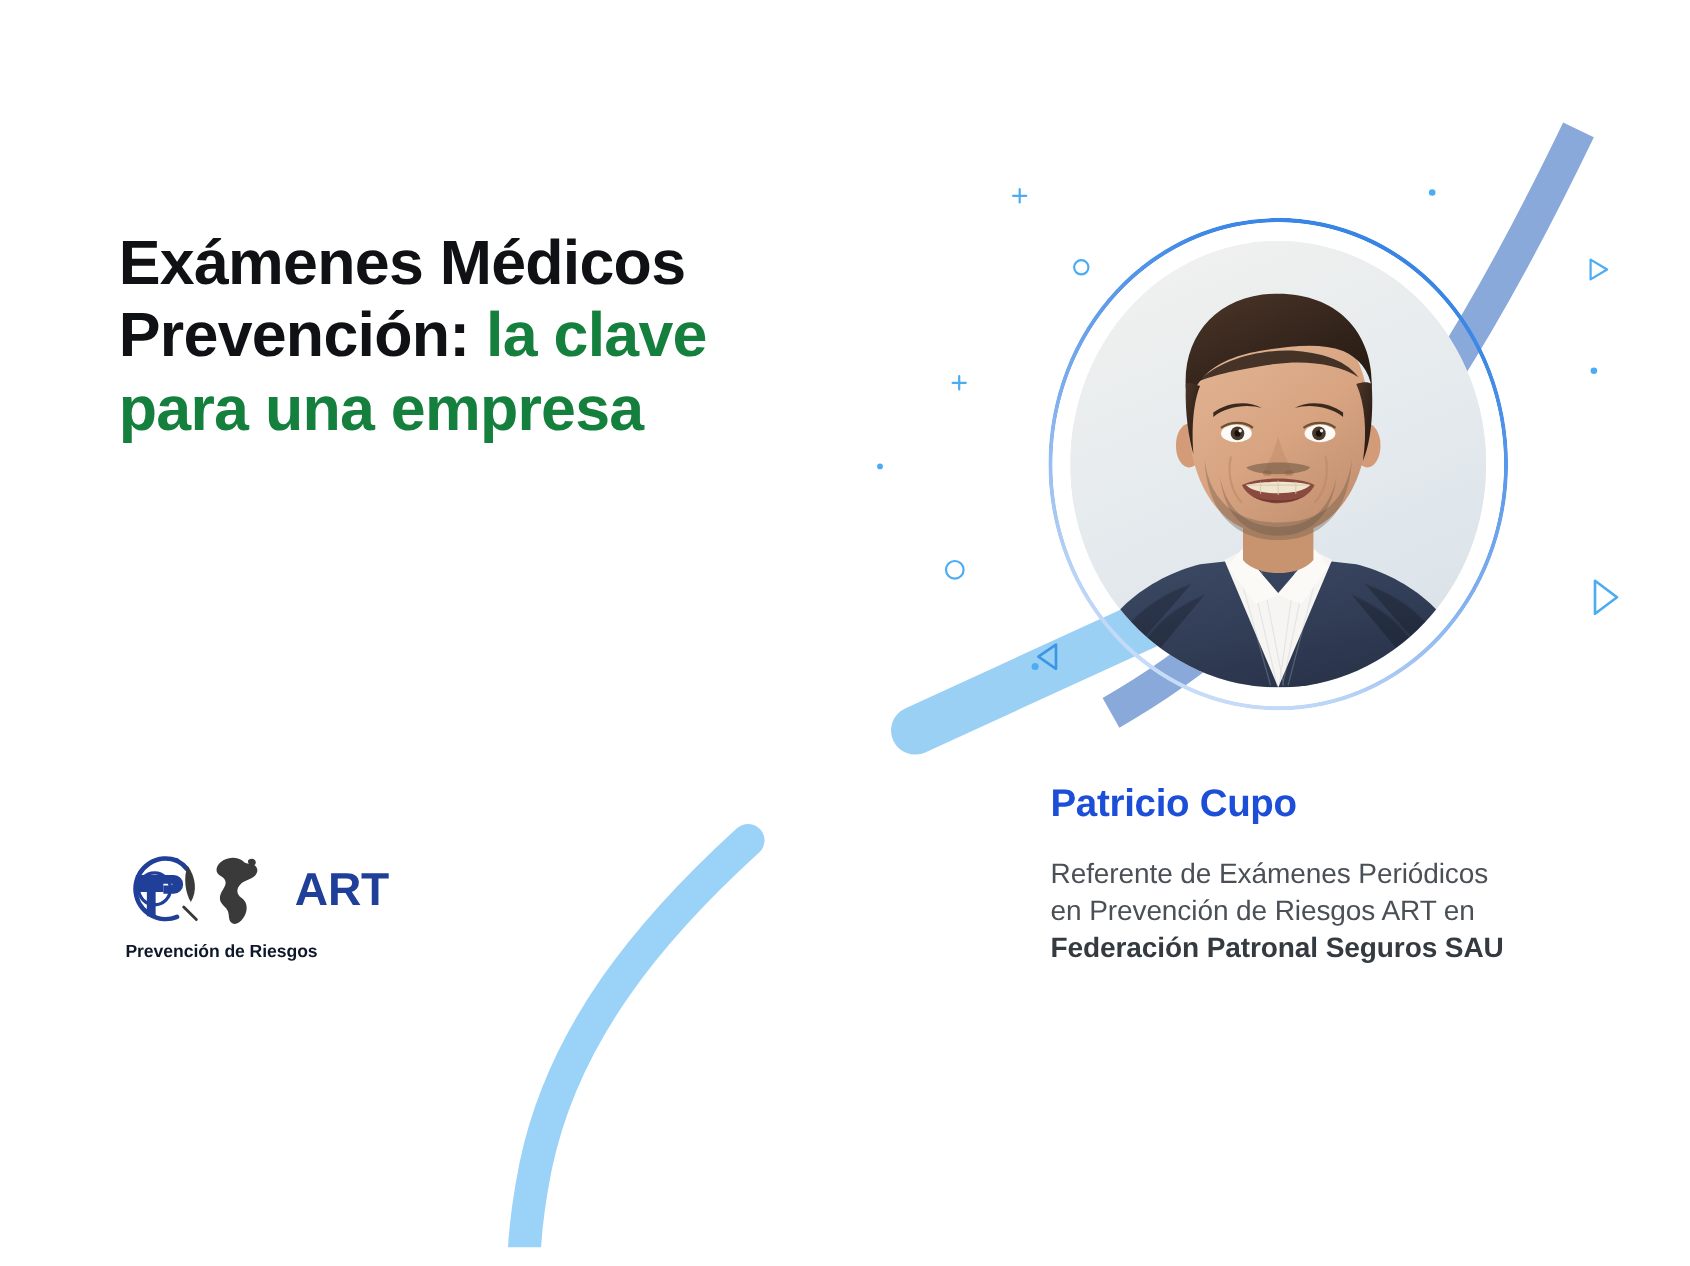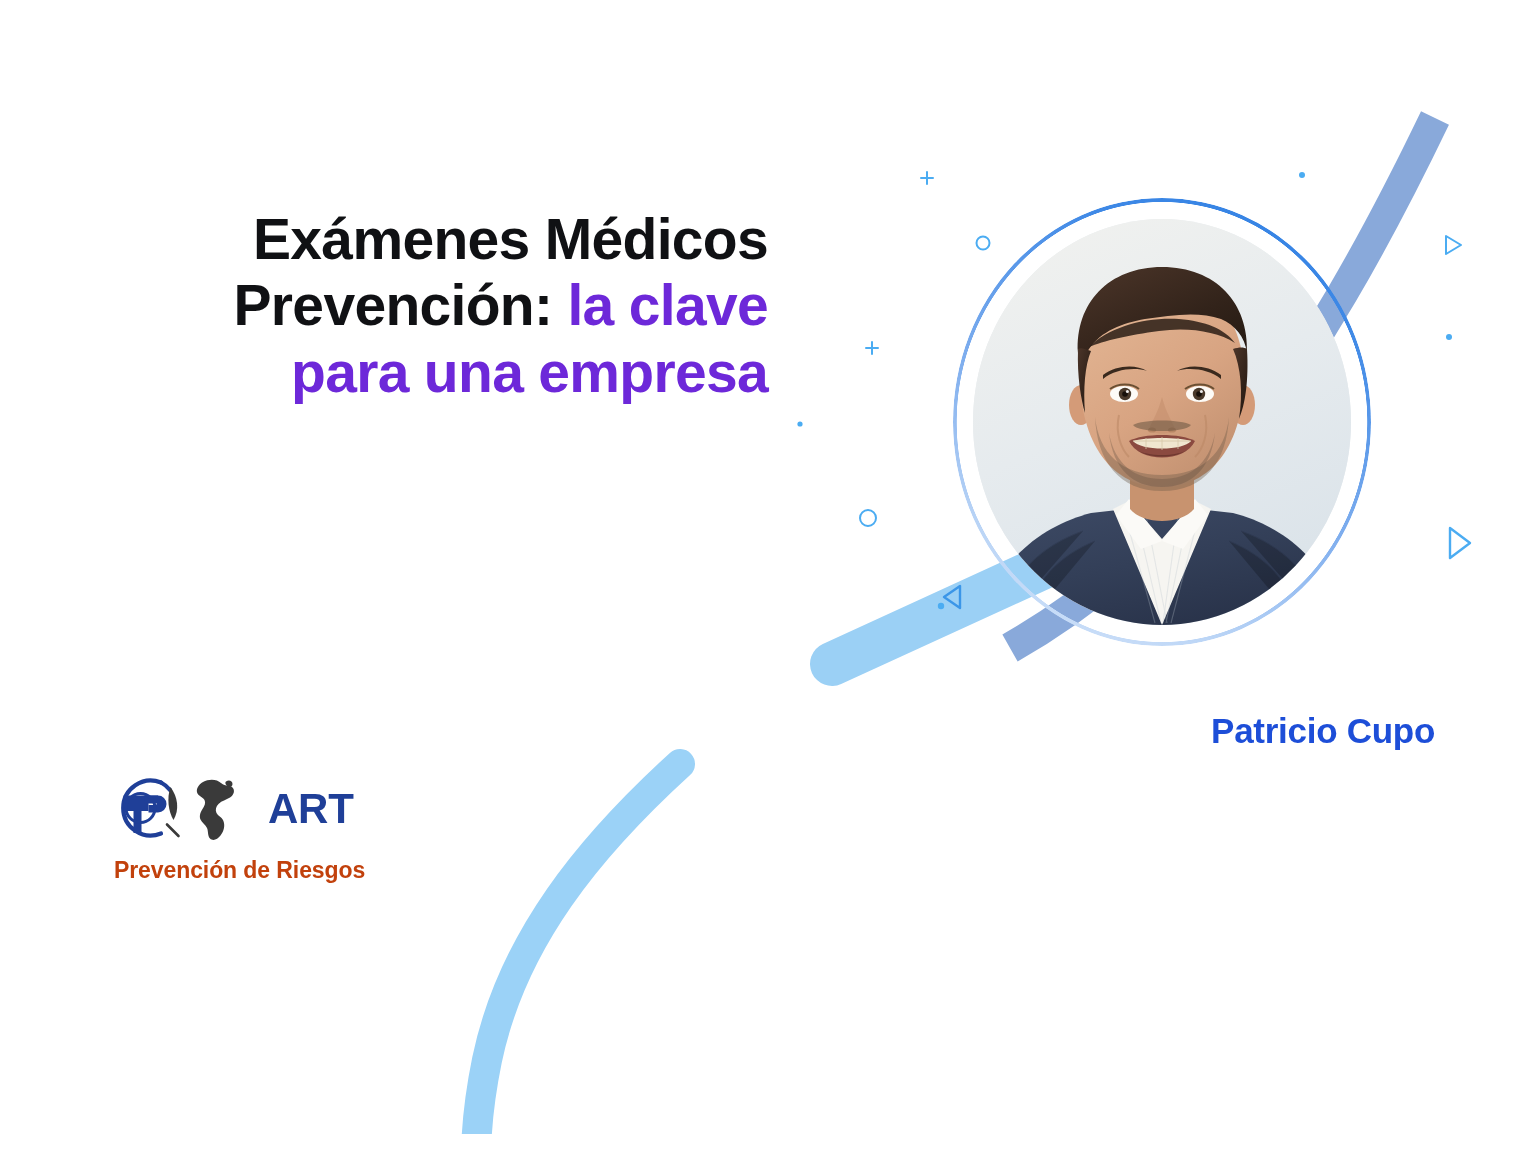--- a/index.html
+++ b/index.html
@@ -10,21 +10,20 @@
   body {
     font-family: "Liberation Sans", sans-serif;
     -webkit-font-smoothing: antialiased;
   }
   #slide {
     position: relative;
     width: 1536px;
     height: 1134px;
     background: #ffffff;
     overflow: hidden;
-    text-align: right;
   }
 
   
   .deco-layer {
     position: absolute;
     inset: 0;
     width: 1536px;
     height: 1151px;
     pointer-events: none;
   }
@@ -37,21 +36,21 @@
     left: 108px;
     top: 206px;
     width: 660px;
     z-index: 5;
     font-size: 57px;
     line-height: 1.165;
     font-weight: 700;
     letter-spacing: -0.012em;
     color: #101114;
   }
-  .headline .accent { color: #6d28d9; }
+  .headline .accent { color: #15803d; }
 
   
   .logo-block {
     position: absolute;
     left: 108px;
     top: 770px;
     z-index: 5;
   }
   .logo-row {
     display: flex;
@@ -63,23 +62,23 @@
   .logo-art {
     font-size: 42px;
     font-weight: 800;
     color: #1F3F98;
     letter-spacing: -0.005em;
     line-height: 1;
     margin-left: -2px;
   }
   .logo-tagline {
     margin-top: 9px;
-    font-size: 23px;
+    font-size: 16px;
     font-weight: 700;
-    color: #c2410c;
+    color: #0f172a;
     letter-spacing: -0.004em;
     padding-left: 6px;
   }
 
   
   .portrait-wrap {
     position: absolute;
     left: 953px;
     top: 198px;
     width: 418px;
@@ -299,15 +298,19 @@
     <circle cx="941" cy="606" r="3.2" fill="#4BACF2"></circle>
 
     <path d="M1446 236 L 1461 245 L 1446 254 Z" fill="none" stroke="#4BACF2" stroke-width="2" stroke-linejoin="round"></path>
     <path d="M1450 528 L 1470 543 L 1450 558 Z" fill="none" stroke="#4BACF2" stroke-width="2.4" stroke-linejoin="round"></path>
 
     <path d="M960 586 L 960 608 L 944 597 Z" fill="none" stroke="#3B96E8" stroke-width="2.4" stroke-linejoin="round"></path>
   </svg>
 
   <div class="speaker">
     <div class="speaker-name">Patricio Cupo</div>
+    <div class="speaker-role">
+      <span>Referente de Exámenes Periódicos</span><br>
+      <span>en Prevención de Riesgos ART en </span><span class="org">Federación Patronal Seguros SAU</span>
+    </div>
   </div>
 
 </div>
 
 </body></html>

